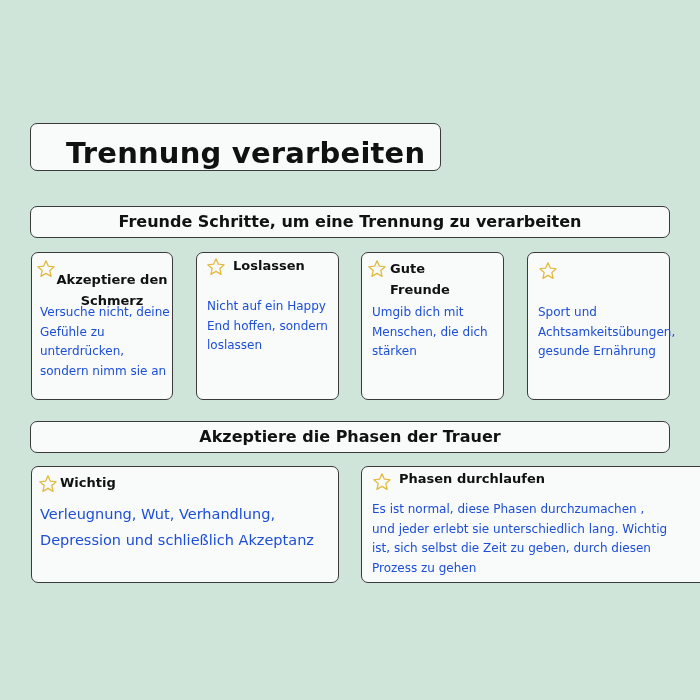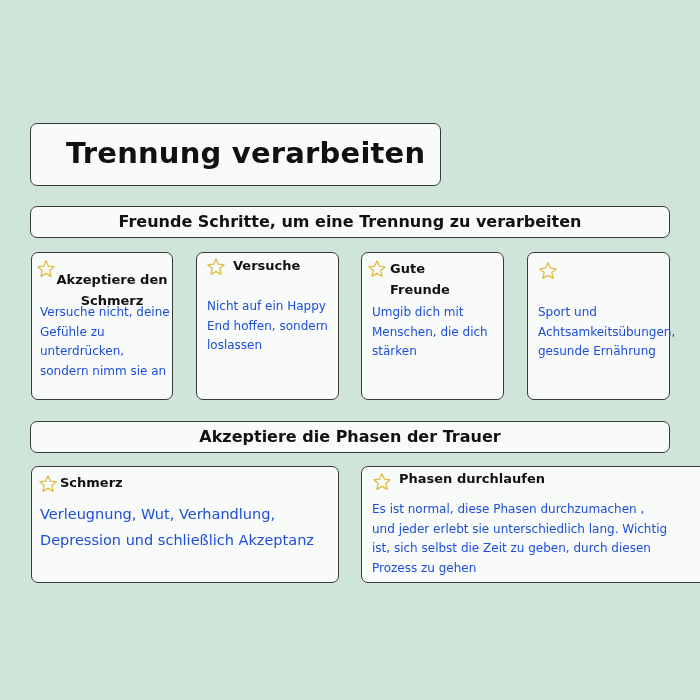--- a/index.html
+++ b/index.html
@@ -11,21 +11,21 @@
     font-family: "DejaVu Sans", sans-serif;
     color: #111;
   }
   .box {
     position: absolute;
     background: #f8fbfa;
     border: 1.5px solid #3a3a3a;
     border-radius: 7px;
     box-sizing: border-box;
   }
-  .title-box { left: 30px; top: 123px; width: 411px; height: 63px; }
+  .title-box { left: 30px; top: 123px; width: 411px; height: 48px; }
   .title-box .title {
     position: absolute; left: 35px; top: 12px;
     font-size: 29px; font-weight: bold; letter-spacing: 0.2px;
   }
   .banner { left: 30px; width: 640px; height: 32px; text-align: center; }
   .banner .label {
     display: block; line-height: 29px;
     font-size: 16px; font-weight: bold;
   }
   .banner-1 { top: 206px; }
@@ -96,21 +96,21 @@
   <div class="card-title">Akzeptiere den Schmerz</div>
   <div class="card-body">Versuche nicht, deine Gefühle zu unterdrücken, sondern nimm sie an</div>
 </div>
 
 <div class="box card card-2">
   <span class="star">
       <svg>
         <use href="#star-sym"></use>
       </svg>
     </span>
-  <div class="card-title">Versuche</div>
+  <div class="card-title">Loslassen</div>
   <div class="card-body">Nicht auf ein Happy End hoffen, sondern loslassen</div>
 </div>
 
 <div class="box card card-3">
   <span class="star">
       <svg>
         <use href="#star-sym"></use>
       </svg>
     </span>
   <div class="card-title">Gute Freunde</div>
@@ -129,21 +129,21 @@
 <div class="box banner banner-2">
   <span class="label">Akzeptiere die Phasen der Trauer</span>
 </div>
 
 <div class="box lower lower-1">
   <span class="star">
       <svg>
         <use href="#star-sym"></use>
       </svg>
     </span>
-  <div class="card-title">Schmerz</div>
+  <div class="card-title">Wichtig</div>
   <div class="card-body">Verleugnung, Wut, Verhandlung, Depression und schließlich Akzeptanz</div>
 </div>
 
 <div class="box lower lower-2">
   <span class="star">
       <svg>
         <use href="#star-sym"></use>
       </svg>
     </span>
   <div class="card-title">Phasen durchlaufen</div>

